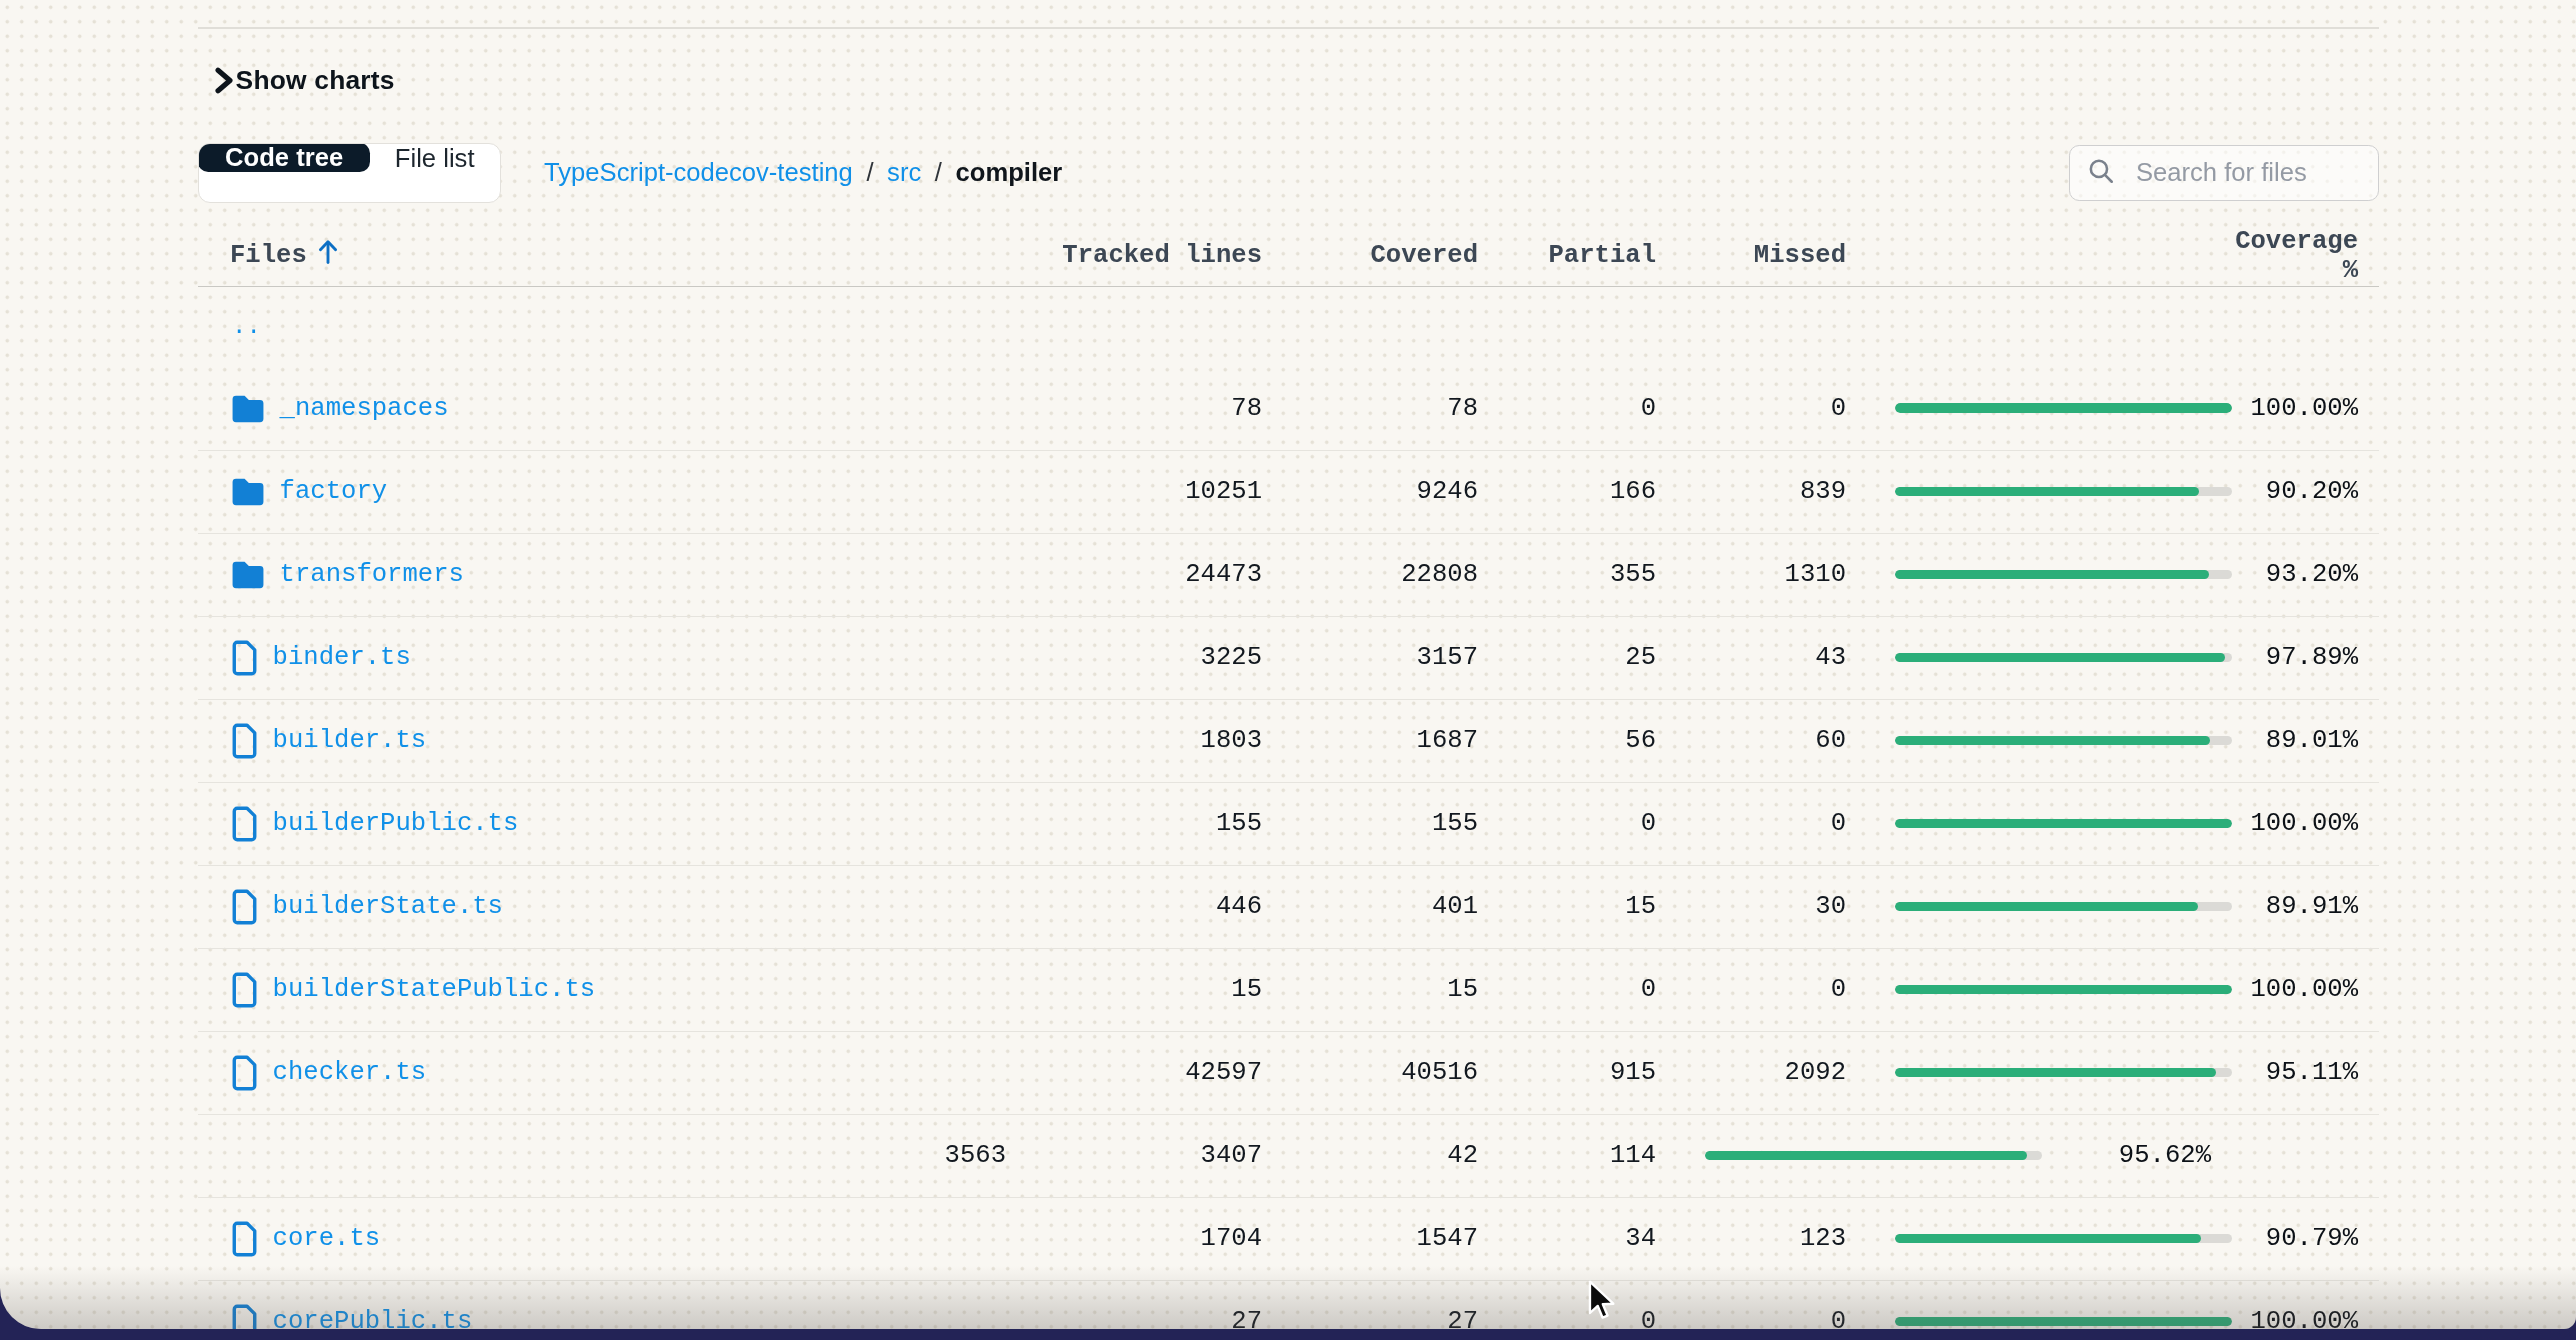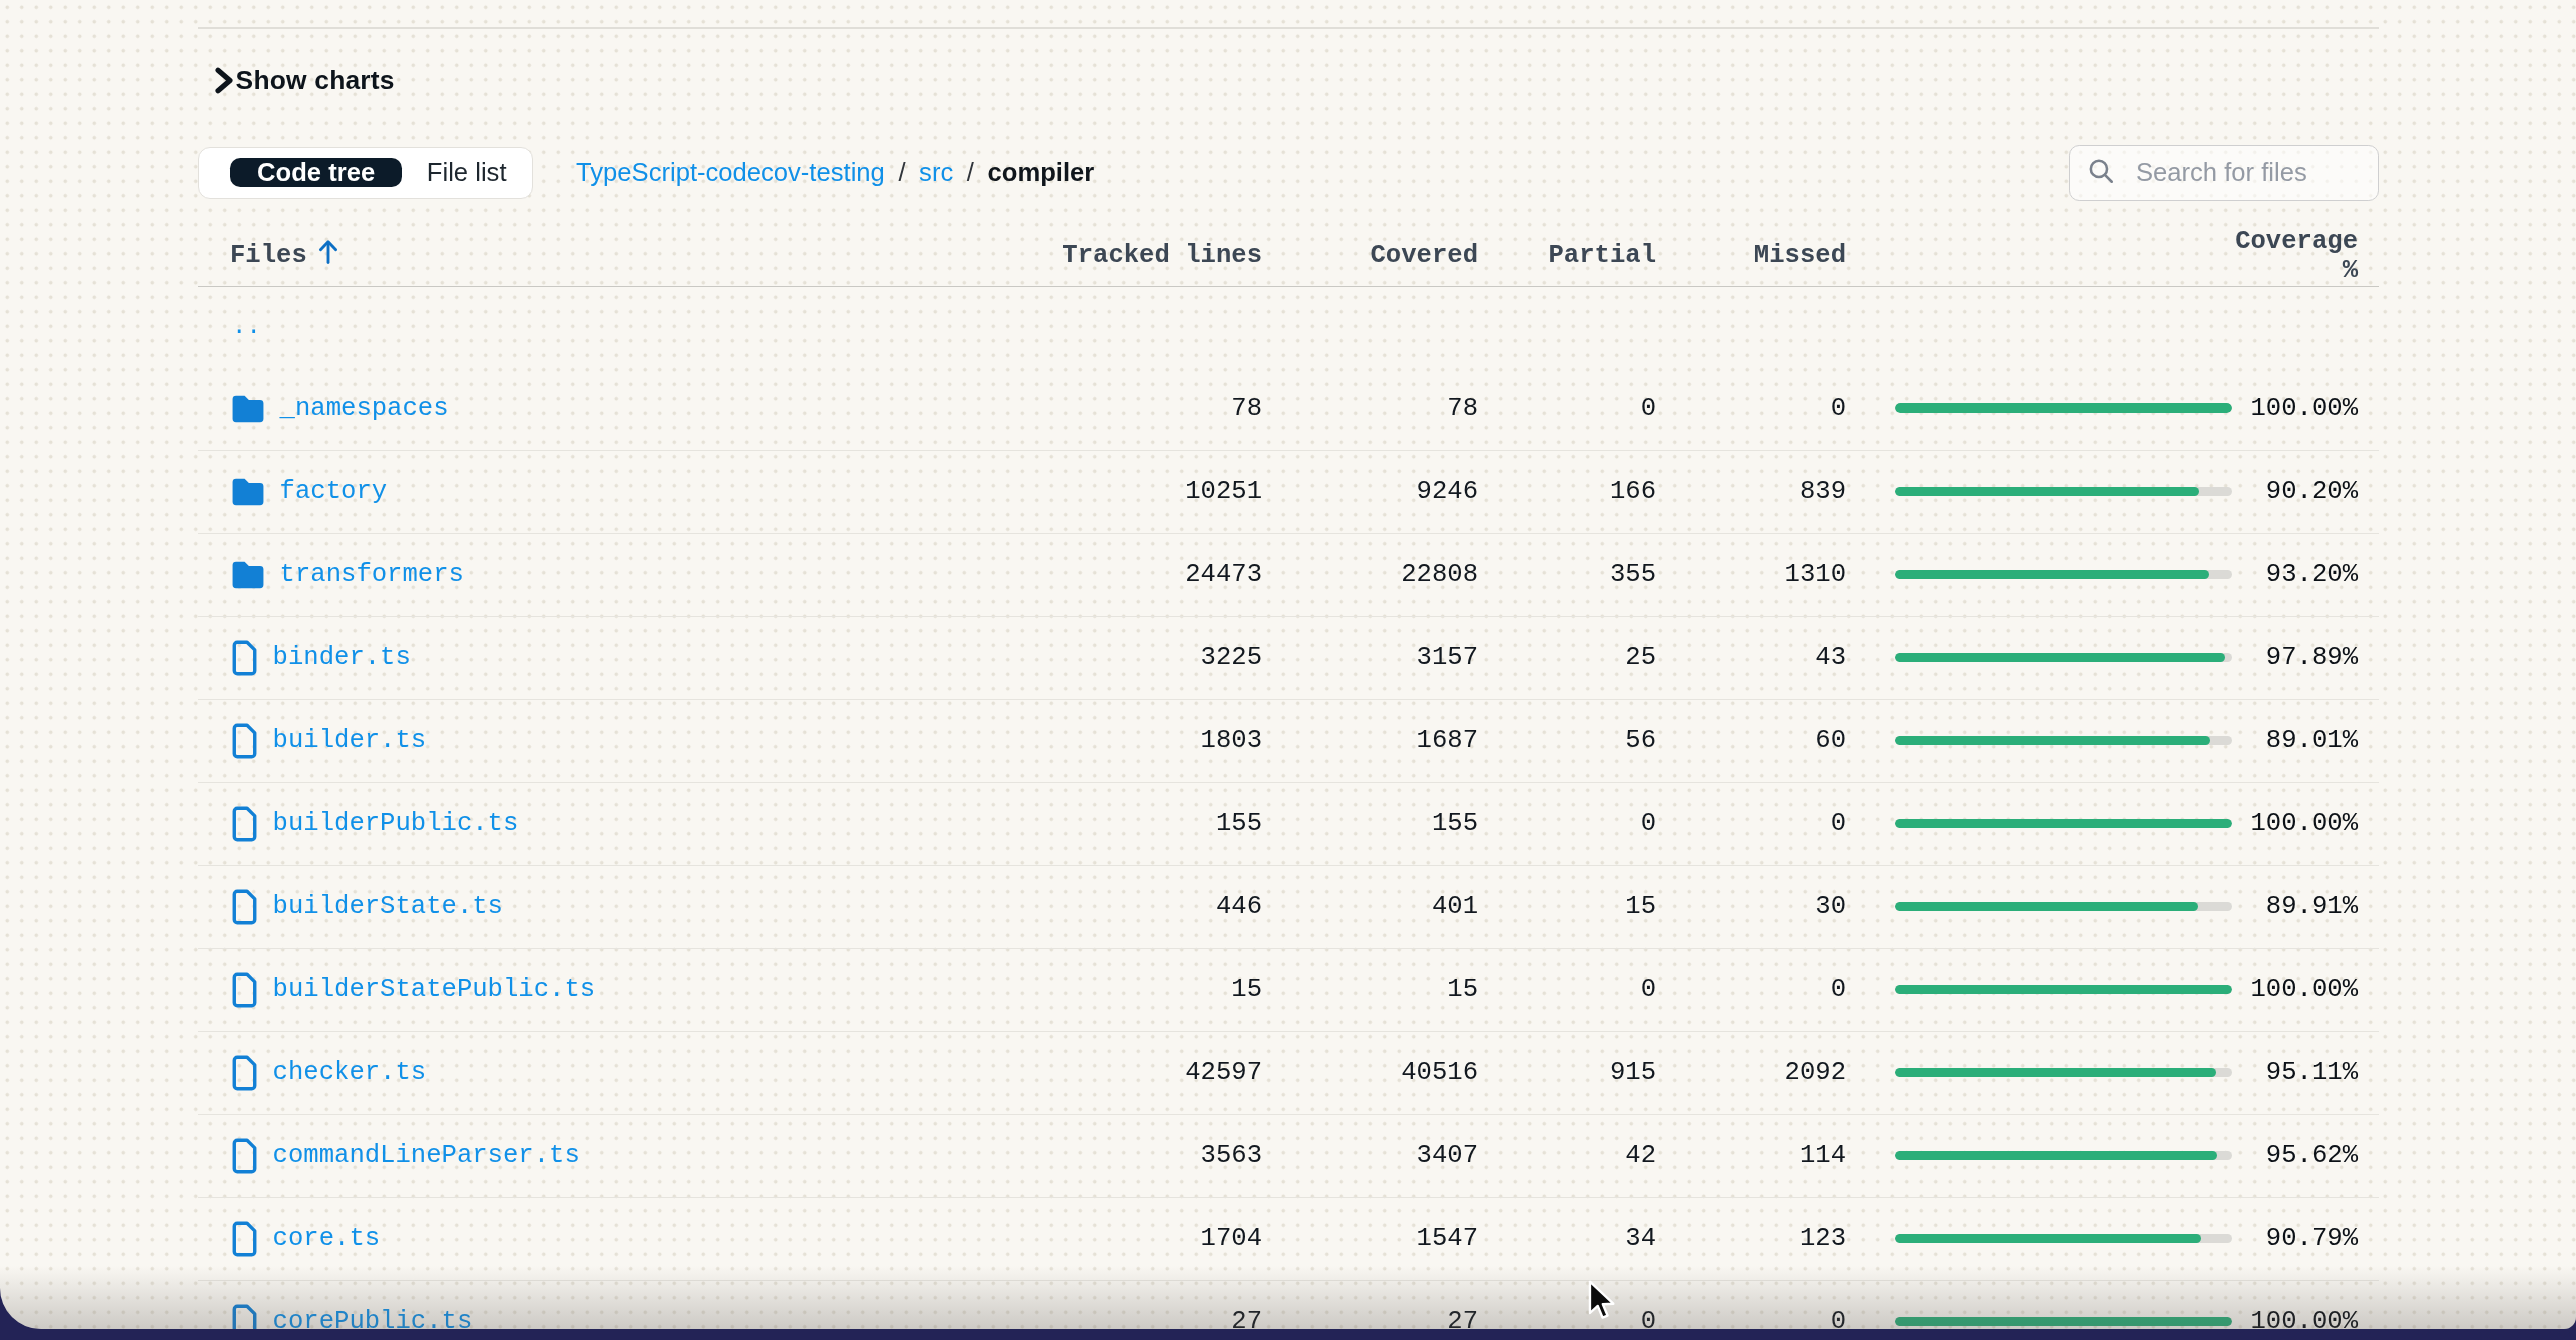--- a/index.html
+++ b/index.html
@@ -26,22 +26,22 @@
   .top-divider { height:1.7px; background:#e0ded8; margin-top:27px; }
 
   
   .show-charts { display:inline-flex; align-items:center; margin-top:36px; margin-left:13.6px; cursor:pointer; }
   .show-charts svg { display:block; }
   .show-charts-label { font-size:26.4px; font-weight:600; color:#0d141b; letter-spacing:0.2px; }
 
   
   .toolbar { display:flex; align-items:center; margin-top:46px; height:58px; }
   .tab-group {
-    display:inline-flex; align-items:center; background:#ffffff;
-    border:1.7px solid #e3e1dc; border-radius:12px; height:52px; overflow:hidden;padding-left:32px;
+    display:inline-flex; align-items:flex-start; background:#ffffff;
+    border:1.7px solid #e3e1dc; border-radius:12px; height:60px; overflow:hidden;
   }
   .tab { display:flex; align-items:center; padding:0 25.6px; font-size:25.6px; cursor:pointer; }
   .tab.active {
     background:#0c1b29; color:#ffffff; font-weight:700; border-radius:10.2px; margin:-0.9px;
     padding:0 27px;
   }
   .tab.inactive { color:#1d262e; font-weight:400; }
   .breadcrumb { display:flex; align-items:center; margin-left:43px; font-size:25.6px; white-space:nowrap; }
   .breadcrumb a { color:#1090e8; text-decoration:none; cursor:pointer; }
   .crumb-sep { color:#30353b; margin:0 13.6px; font-weight:400; }
@@ -343,29 +343,20 @@
     <div class="td right">915</div>
     <div class="td right">2092</div>
     <div class="td bar-cell">
       <div class="bar-track">
         <div class="bar-fill" style="width: 95.11%;"></div>
       </div>
     </div>
     <div class="td right cov-cell">95.11%</div>
   </div>
           <div class="trow data-row">
-    <div class="name-cell">
-
-      <span>
-        <svg width="29" height="36" viewBox="0 0 34 42">
-          <path d="M5 6 a3.5 3.5 0 0 1 3.5-3.5 H20 l9 9 V36 a3.5 3.5 0 0 1-3.5 3.5 h-17 A3.5 3.5 0 0 1 5 36 Z" fill="none" stroke="#1280d5" stroke-width="4" stroke-linejoin="round"></path>
-        </svg>
-      </span>
-      <a class="name-link">commandLineParser.ts</a>
-    </div>
     <div class="td right">3563</div>
     <div class="td right">3407</div>
     <div class="td right">42</div>
     <div class="td right">114</div>
     <div class="td bar-cell">
       <div class="bar-track">
         <div class="bar-fill" style="width: 95.62%;"></div>
       </div>
     </div>
     <div class="td right cov-cell">95.62%</div>

